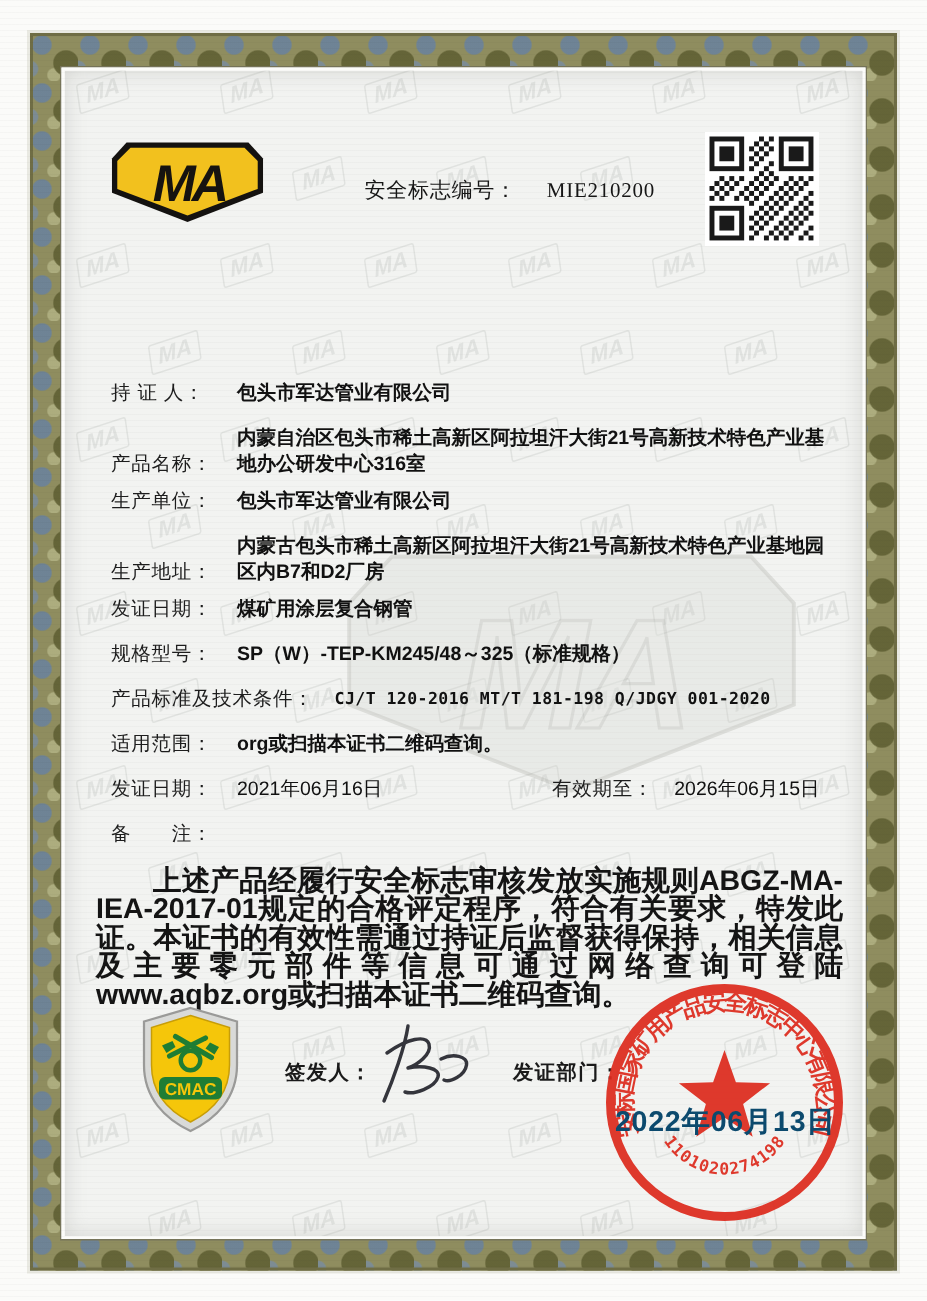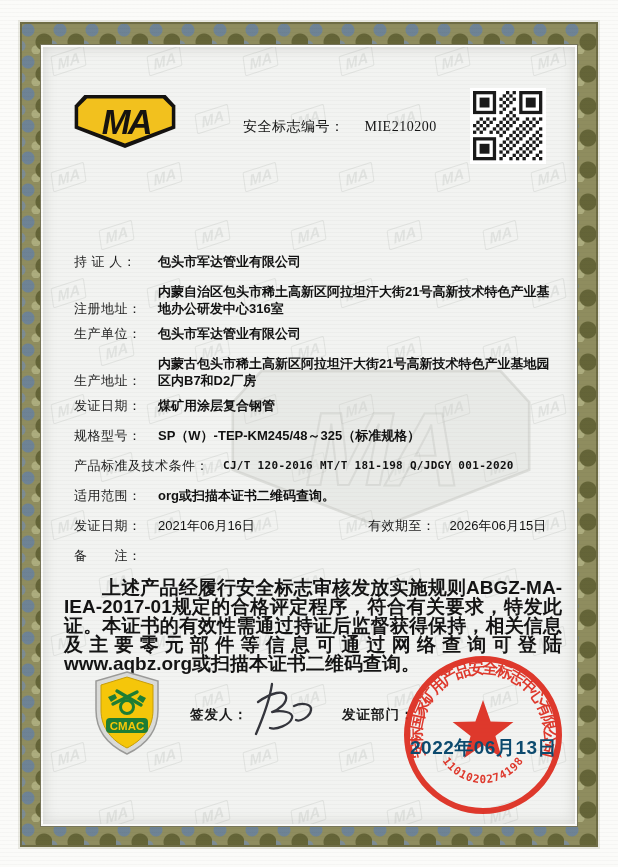--- a/index.html
+++ b/index.html
@@ -274,21 +274,21 @@
         </g>
     </svg>
 
 
     <div class="abs fields">
       <div class="row gap-lg">
         <span class="label">持 证 人：</span>
         <span class="value">包头市军达管业有限公司</span>
       </div>
       <div class="row">
-        <span class="label">注册地址：</span>
+        <span class="label">产品名称：</span>
         <span class="value">内蒙自治区包头市稀土高新区阿拉坦汗大街21号高新技术特色产业基地办公研发中心316室</span>
       </div>
       <div class="row gap-lg">
         <span class="label">生产单位：</span>
         <span class="value">包头市军达管业有限公司</span>
       </div>
       <div class="row">
         <span class="label">生产地址：</span>
         <span class="value">内蒙古包头市稀土高新区阿拉坦汗大街21号高新技术特色产业基地园区内B7和D2厂房</span>
       </div>

